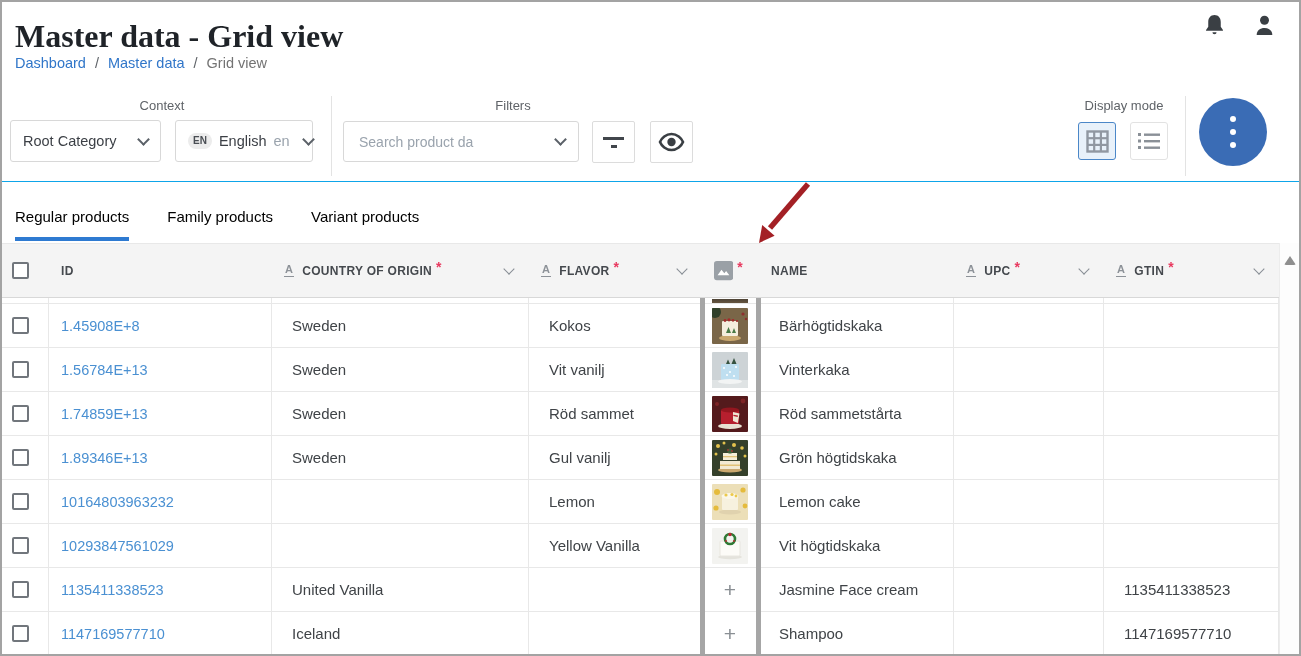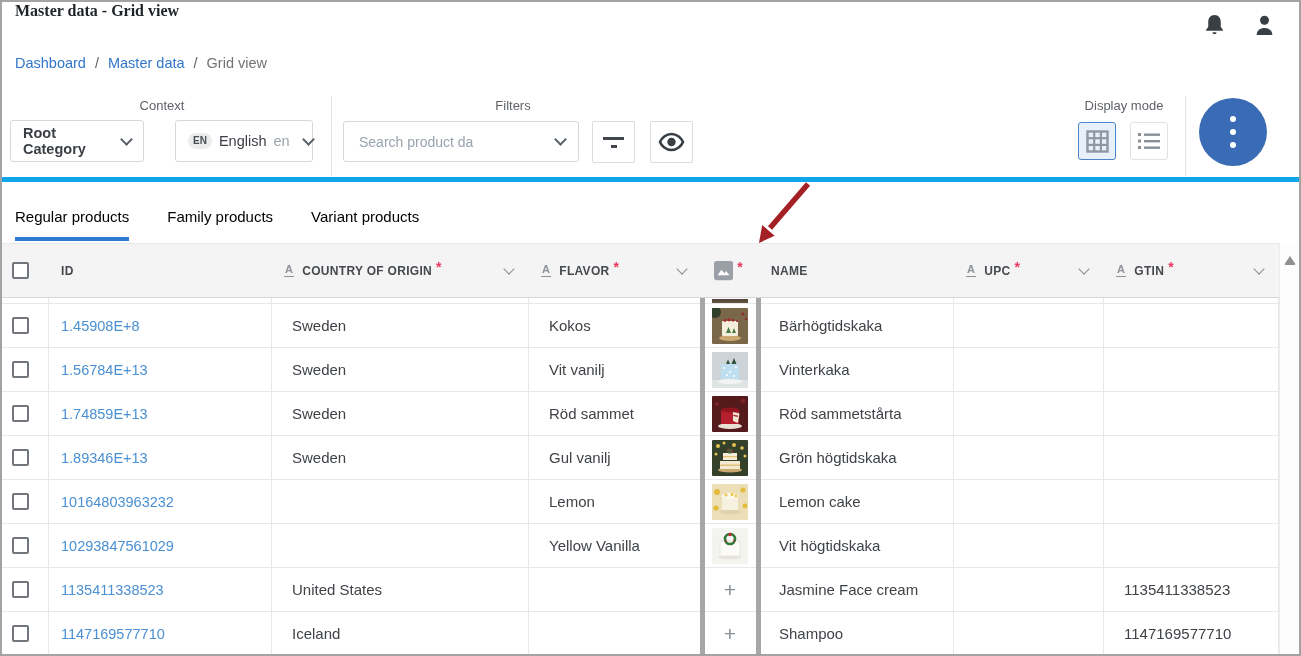--- a/index.html
+++ b/index.html
@@ -1,37 +1,37 @@
 <!DOCTYPE html>
 <html><head>
 <meta charset="utf-8">
 <style>
   html,body{margin:0;padding:0;background:#fff;}
   *{box-sizing:border-box;}
   body{font-family:"Liberation Sans","DejaVu Sans",sans-serif;color:#3c4043;}
   .screen{position:relative;width:1301px;height:656px;border:2px solid #a3a3a3;background:#fff;overflow:hidden;}
 
   
-  .page-title{position:absolute;left:13px;top:0;font-family:"Liberation Serif","DejaVu Serif",serif;
-    font-size:16px;font-weight:700;color:#1f2328;}
+  .page-title{position:absolute;left:13px;top:16px;font-family:"Liberation Serif","DejaVu Serif",serif;
+    font-size:32px;font-weight:700;color:#1f2328;}
   .breadcrumb{position:absolute;left:13px;top:53px;font-size:14.5px;display:flex;gap:9px;align-items:center;}
   .bc-link{color:#3076c9;text-decoration:none;cursor:pointer;}
   .bc-sep{color:#5f6368;}
   .bc-current{color:#737373;}
   .top-icons{position:absolute;right:22px;top:11px;display:flex;gap:25px;align-items:center;}
 
   
-  .toolbar{position:absolute;left:0;top:90px;width:100%;height:90px;border-bottom:5px solid #0ea5e9;}
+  .toolbar{position:absolute;left:0;top:90px;width:100%;height:90px;border-bottom:1px solid #0ea5e9;}
   .tb-label{position:absolute;top:6px;font-size:13px;color:#5f6368;text-align:center;}
   .lb-context{left:8px;width:304px;}
   .lb-filters{left:341px;width:340px;}
   .lb-display{left:1066px;width:112px;}
   .dd{position:absolute;top:28px;height:42px;border:1px solid #d8d8d8;border-radius:3px;background:#fff;
       display:flex;align-items:center;padding:0 12px;font-size:14.5px;color:#3b3f45;cursor:pointer;}
-  .dd1{left:8px;width:134px;font-weight:bold;}
+  .dd1{left:8px;width:151px;}
   .dd2{left:173px;width:138px;gap:7px;}
   .dd .spacer{flex:1;}
   .chev-dd{width:9px;height:9px;border-right:2px solid #5b6168;border-bottom:2px solid #5b6168;
       transform:rotate(45deg);margin-top:-4px;flex:none;}
   .en-badge{background:#ececec;border-radius:9px;font-size:10px;font-weight:bold;color:#4a4e54;
       padding:3px 5px;line-height:1;}
   .lang-code{color:#9aa3ad;}
   .tb-divider{position:absolute;top:4px;width:1px;height:80px;background:#e3e3e3;}
   .dv1{left:329px;} .dv2{left:1183px;}
   .search-dd{position:absolute;left:341px;top:29px;width:236px;height:41px;border:1px solid #d8d8d8;
@@ -416,21 +416,21 @@
           <div class="g-cell c6"></div>
           <div class="g-cell c7"></div>
         </div>
         <div class="g-row">
           <div class="g-cell c0 ckcell">
             <span class="cbx"></span>
           </div>
           <div class="g-cell c1 idcell">
             <a class="id-link">1135411338523</a>
           </div>
-          <div class="g-cell c2">United States</div>
+          <div class="g-cell c2">United Vanilla</div>
           <div class="g-cell c3"></div>
           <div class="g-cell c4 imgcell">
             <span class="plus">+</span>
           </div>
           <div class="g-cell c5">Jasmine Face cream</div>
           <div class="g-cell c6"></div>
           <div class="g-cell c7">1135411338523</div>
         </div>
         <div class="g-row">
           <div class="g-cell c0 ckcell">

